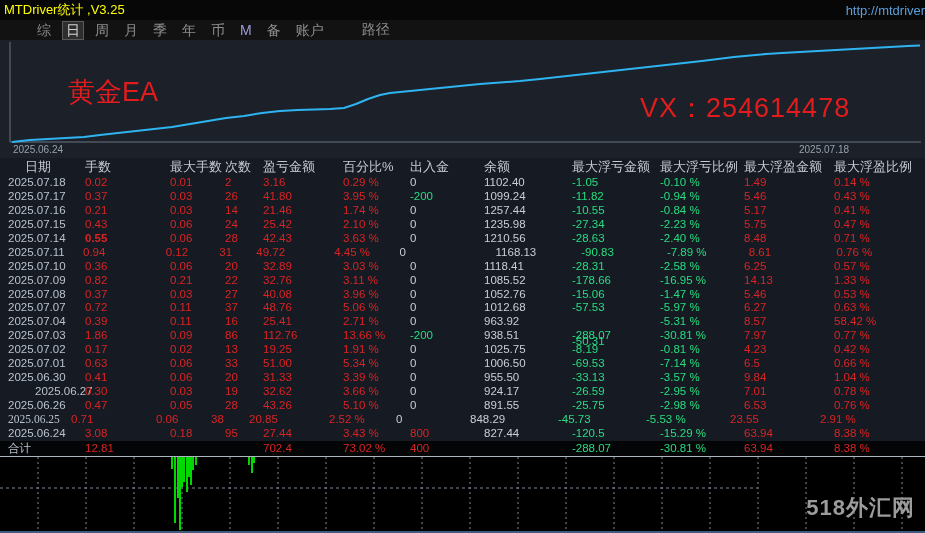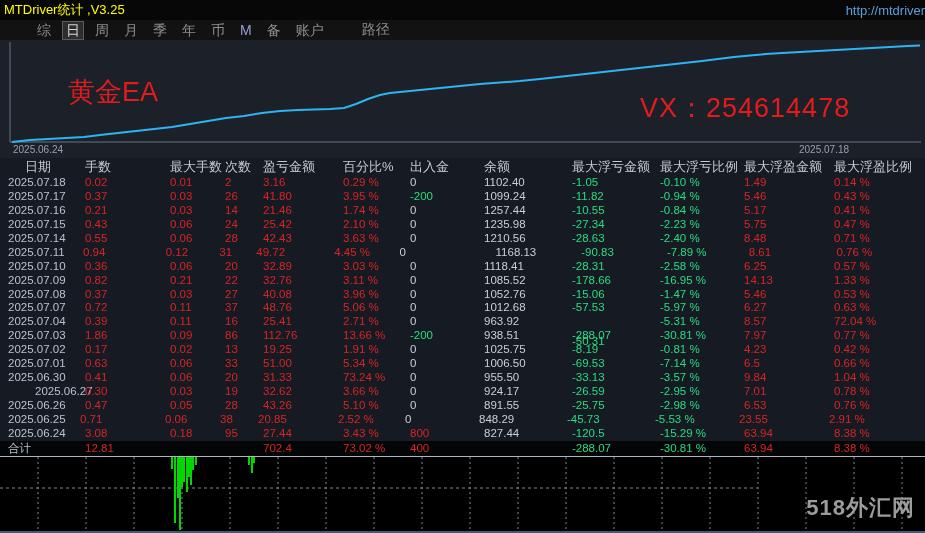--- a/index.html
+++ b/index.html
@@ -148,21 +148,21 @@
       <span class="cell c-red" style="width: 67px;">2.10 %</span>
       <span class="cell c-white" style="width: 74px;">0</span>
       <span class="cell c-white" style="width: 88px;">1235.98</span>
       <span class="cell c-green" style="width: 88px;">-27.34</span>
       <span class="cell c-green" style="width: 84px;">-2.23 %</span>
       <span class="cell c-red" style="width: 90px;">5.75</span>
       <span class="cell c-red" style="width: 91px;">0.47 %</span>
     </div>
     <div class="trow">
       <span class="cell c-date first" style="width: 85px;">2025.07.14</span>
-      <span class="cell c-red" style="width: 85px;">0.55</span>
+      <span class="cell c-red" style="width: 85px; font-weight: bold;">0.55</span>
       <span class="cell c-red" style="width: 55px;">0.06</span>
       <span class="cell c-red" style="width: 38px;">28</span>
       <span class="cell c-red" style="width: 80px;">42.43</span>
       <span class="cell c-red" style="width: 67px;">3.63 %</span>
       <span class="cell c-white" style="width: 74px;">0</span>
       <span class="cell c-white" style="width: 88px;">1210.56</span>
       <span class="cell c-green" style="width: 88px;">-28.63</span>
       <span class="cell c-green" style="width: 84px;">-2.40 %</span>
       <span class="cell c-red" style="width: 90px;">8.48</span>
       <span class="cell c-red" style="width: 91px;">0.71 %</span>
@@ -242,21 +242,21 @@
       <span class="cell c-red" style="width: 85px;">0.39</span>
       <span class="cell c-red" style="width: 55px;">0.11</span>
       <span class="cell c-red" style="width: 38px;">16</span>
       <span class="cell c-red" style="width: 80px;">25.41</span>
       <span class="cell c-red" style="width: 67px;">2.71 %</span>
       <span class="cell c-white" style="width: 74px;">0</span>
       <span class="cell c-white" style="width: 88px;">963.92</span>
       <span class="cell c-green" style="width: 88px; margin-top: 20px;">-50.31</span>
       <span class="cell c-green" style="width: 84px;">-5.31 %</span>
       <span class="cell c-red" style="width: 90px;">8.57</span>
-      <span class="cell c-red" style="width: 91px;">72.04 %</span>
+      <span class="cell c-red" style="width: 91px;">58.42 %</span>
     </div>
     <div class="trow">
       <span class="cell c-date first" style="width: 85px;">2025.07.03</span>
       <span class="cell c-red" style="width: 85px;">1.86</span>
       <span class="cell c-red" style="width: 55px;">0.09</span>
       <span class="cell c-red" style="width: 38px;">86</span>
       <span class="cell c-red" style="width: 80px;">112.76</span>
       <span class="cell c-red" style="width: 67px;">13.66 %</span>
       <span class="cell c-green" style="width: 74px;">-200</span>
       <span class="cell c-white" style="width: 88px;">938.51</span>
@@ -292,21 +292,21 @@
       <span class="cell c-green" style="width: 84px;">-7.14 %</span>
       <span class="cell c-red" style="width: 90px;">6.5</span>
       <span class="cell c-red" style="width: 91px;">0.66 %</span>
     </div>
     <div class="trow">
       <span class="cell c-date first" style="width: 85px;">2025.06.30</span>
       <span class="cell c-red" style="width: 85px;">0.41</span>
       <span class="cell c-red" style="width: 55px;">0.06</span>
       <span class="cell c-red" style="width: 38px;">20</span>
       <span class="cell c-red" style="width: 80px;">31.33</span>
-      <span class="cell c-red" style="width: 67px;">73.24 %</span>
+      <span class="cell c-red" style="width: 67px;">3.39 %</span>
       <span class="cell c-white" style="width: 74px;">0</span>
       <span class="cell c-white" style="width: 88px;">955.50</span>
       <span class="cell c-green" style="width: 88px;">-33.13</span>
       <span class="cell c-green" style="width: 84px;">-3.57 %</span>
       <span class="cell c-red" style="width: 90px;">9.84</span>
       <span class="cell c-red" style="width: 91px;">1.04 %</span>
     </div>
     <div class="trow">
       <span class="cell c-date first" style="width: 85px; padding-left: 35px;">2025.06.27</span>
       <span class="cell c-red" style="width: 85px;">0.30</span>
@@ -329,21 +329,21 @@
       <span class="cell c-red" style="width: 80px;">43.26</span>
       <span class="cell c-red" style="width: 67px;">5.10 %</span>
       <span class="cell c-white" style="width: 74px;">0</span>
       <span class="cell c-white" style="width: 88px;">891.55</span>
       <span class="cell c-green" style="width: 88px;">-25.75</span>
       <span class="cell c-green" style="width: 84px;">-2.98 %</span>
       <span class="cell c-red" style="width: 90px;">6.53</span>
       <span class="cell c-red" style="width: 91px;">0.76 %</span>
     </div>
     <div class="trow">
-      <span class="cell c-date first" style="width: 80px;">2025.06.25</span>
+      <span class="cell c-date first" style="width: 71px; font-family: Liberation Serif, serif;">2025.06.25</span>
       <span class="cell c-red" style="width: 85px;">0.71</span>
       <span class="cell c-red" style="width: 55px;">0.06</span>
       <span class="cell c-red" style="width: 38px;">38</span>
       <span class="cell c-red" style="width: 80px;">20.85</span>
       <span class="cell c-red" style="width: 67px;">2.52 %</span>
       <span class="cell c-white" style="width: 74px;">0</span>
       <span class="cell c-white" style="width: 88px;">848.29</span>
       <span class="cell c-green" style="width: 88px;">-45.73</span>
       <span class="cell c-green" style="width: 84px;">-5.53 %</span>
       <span class="cell c-red" style="width: 90px;">23.55</span>

